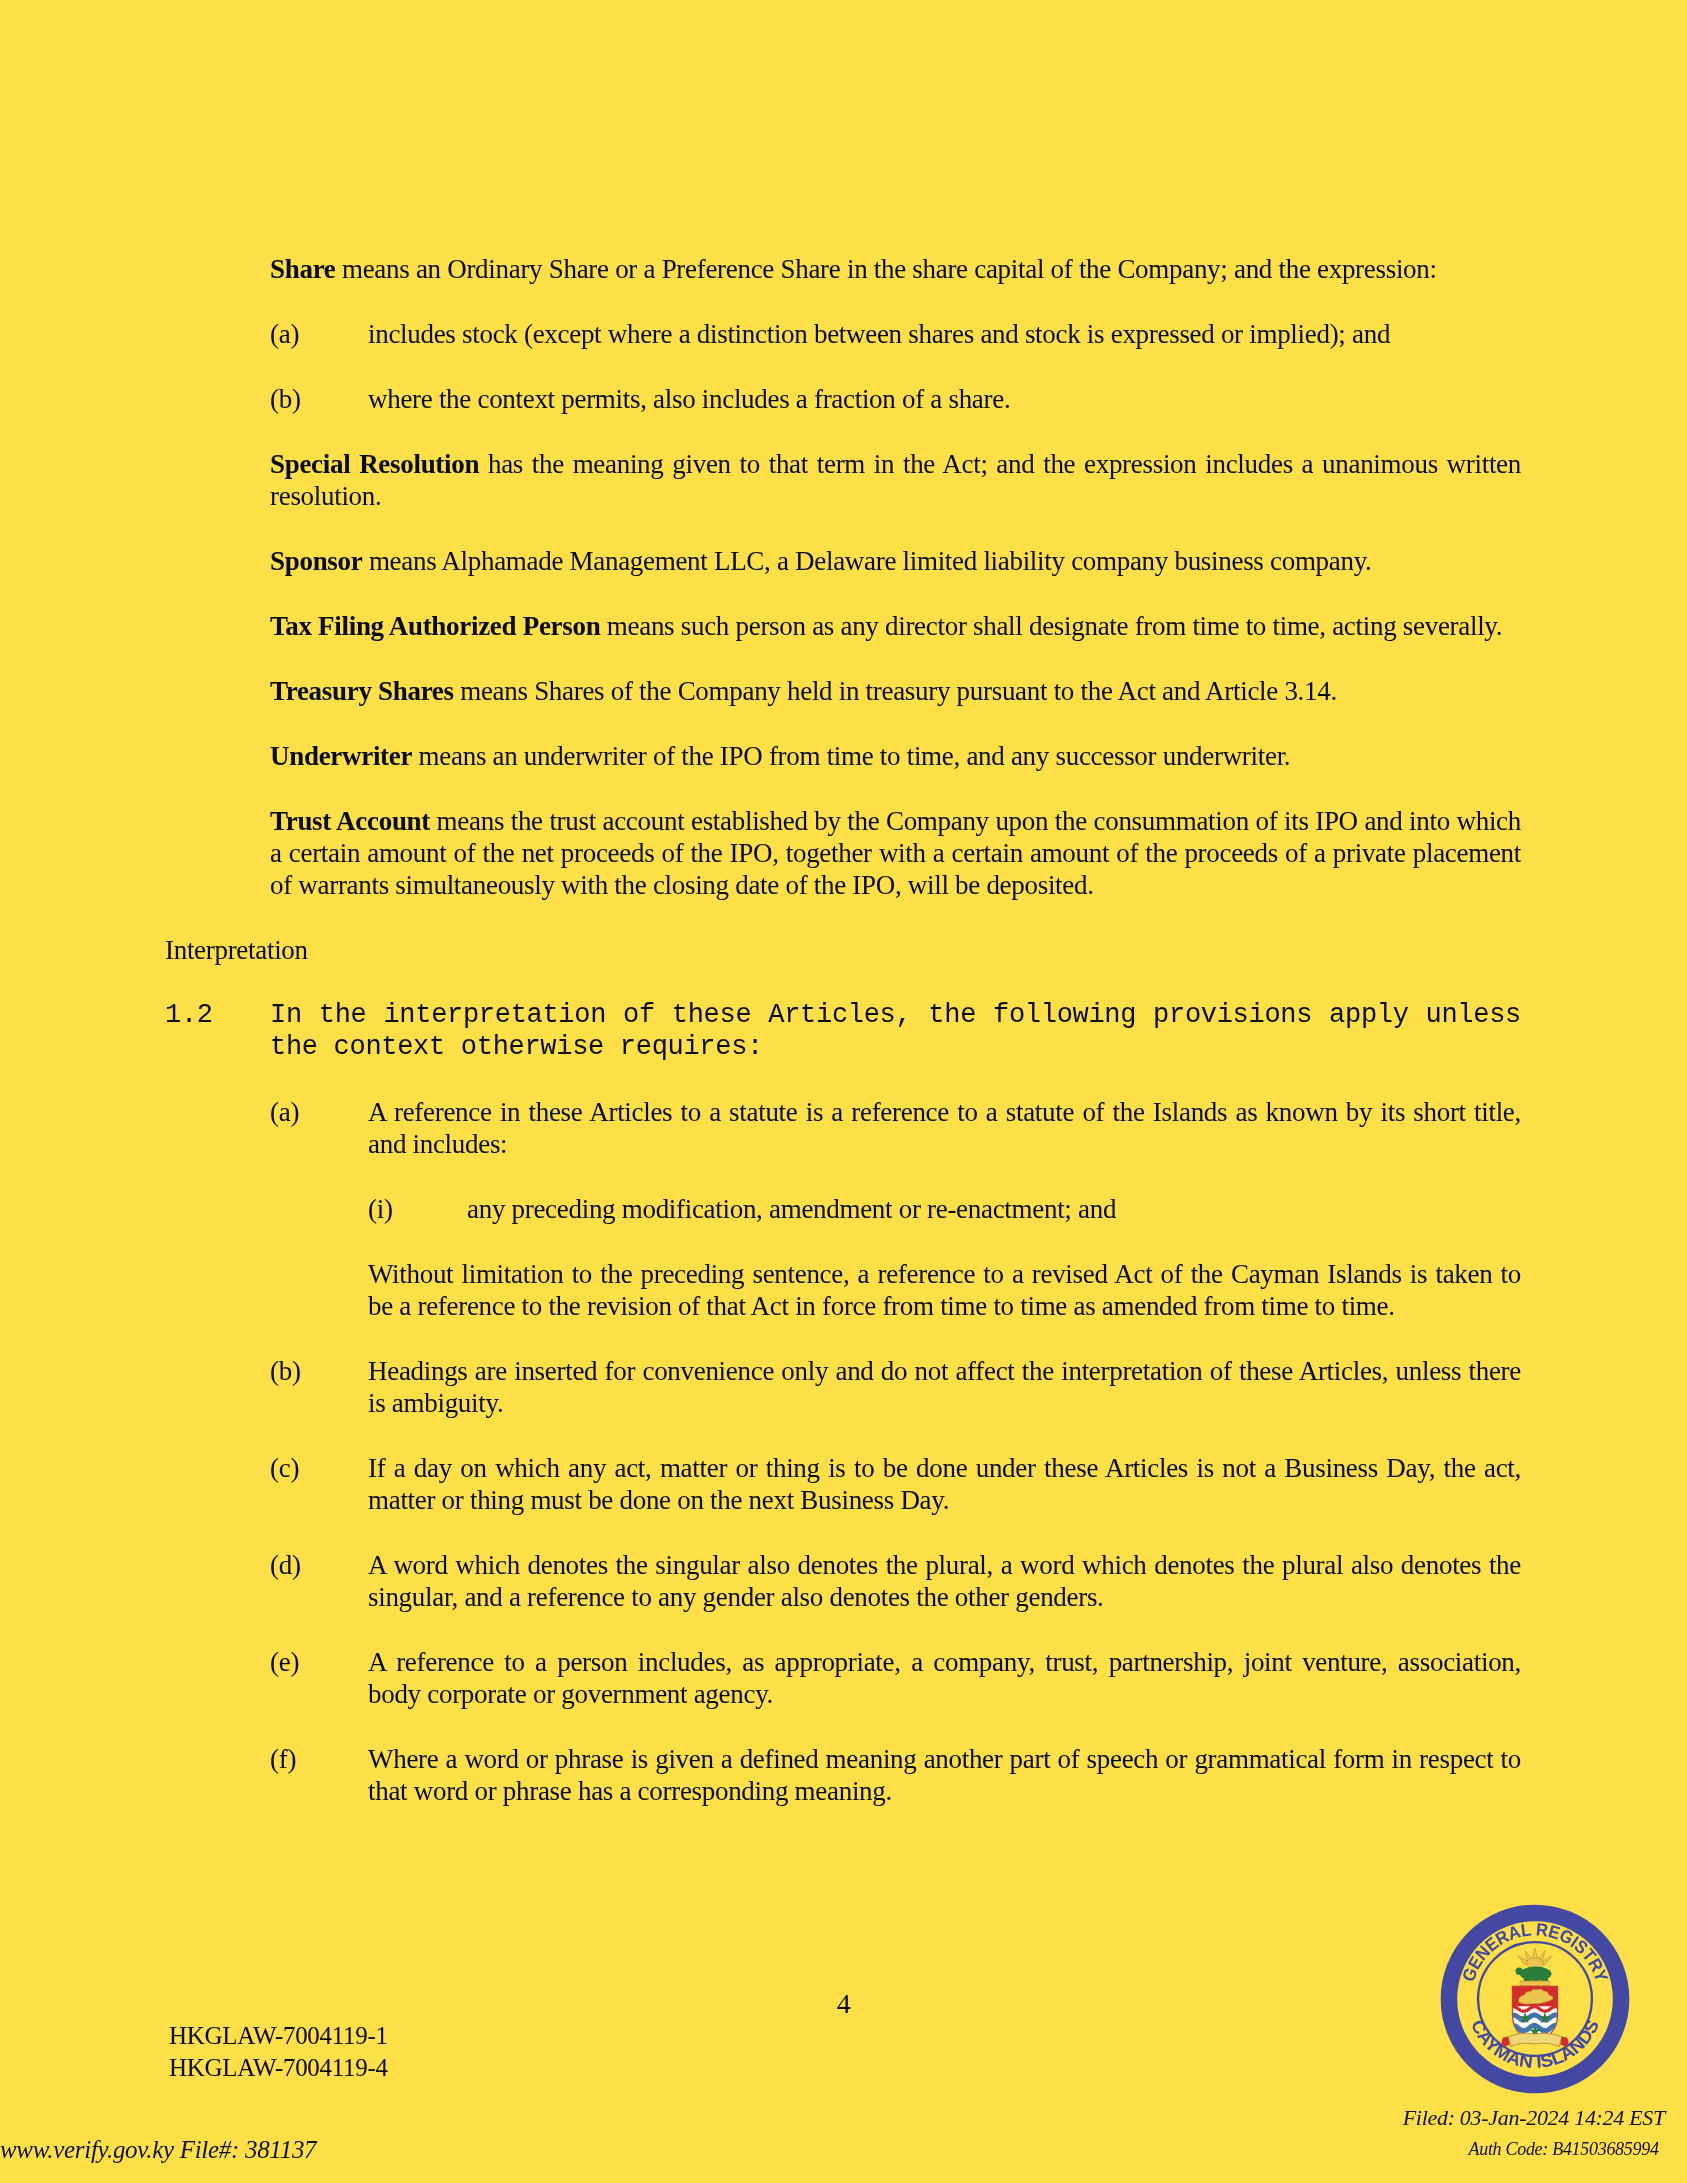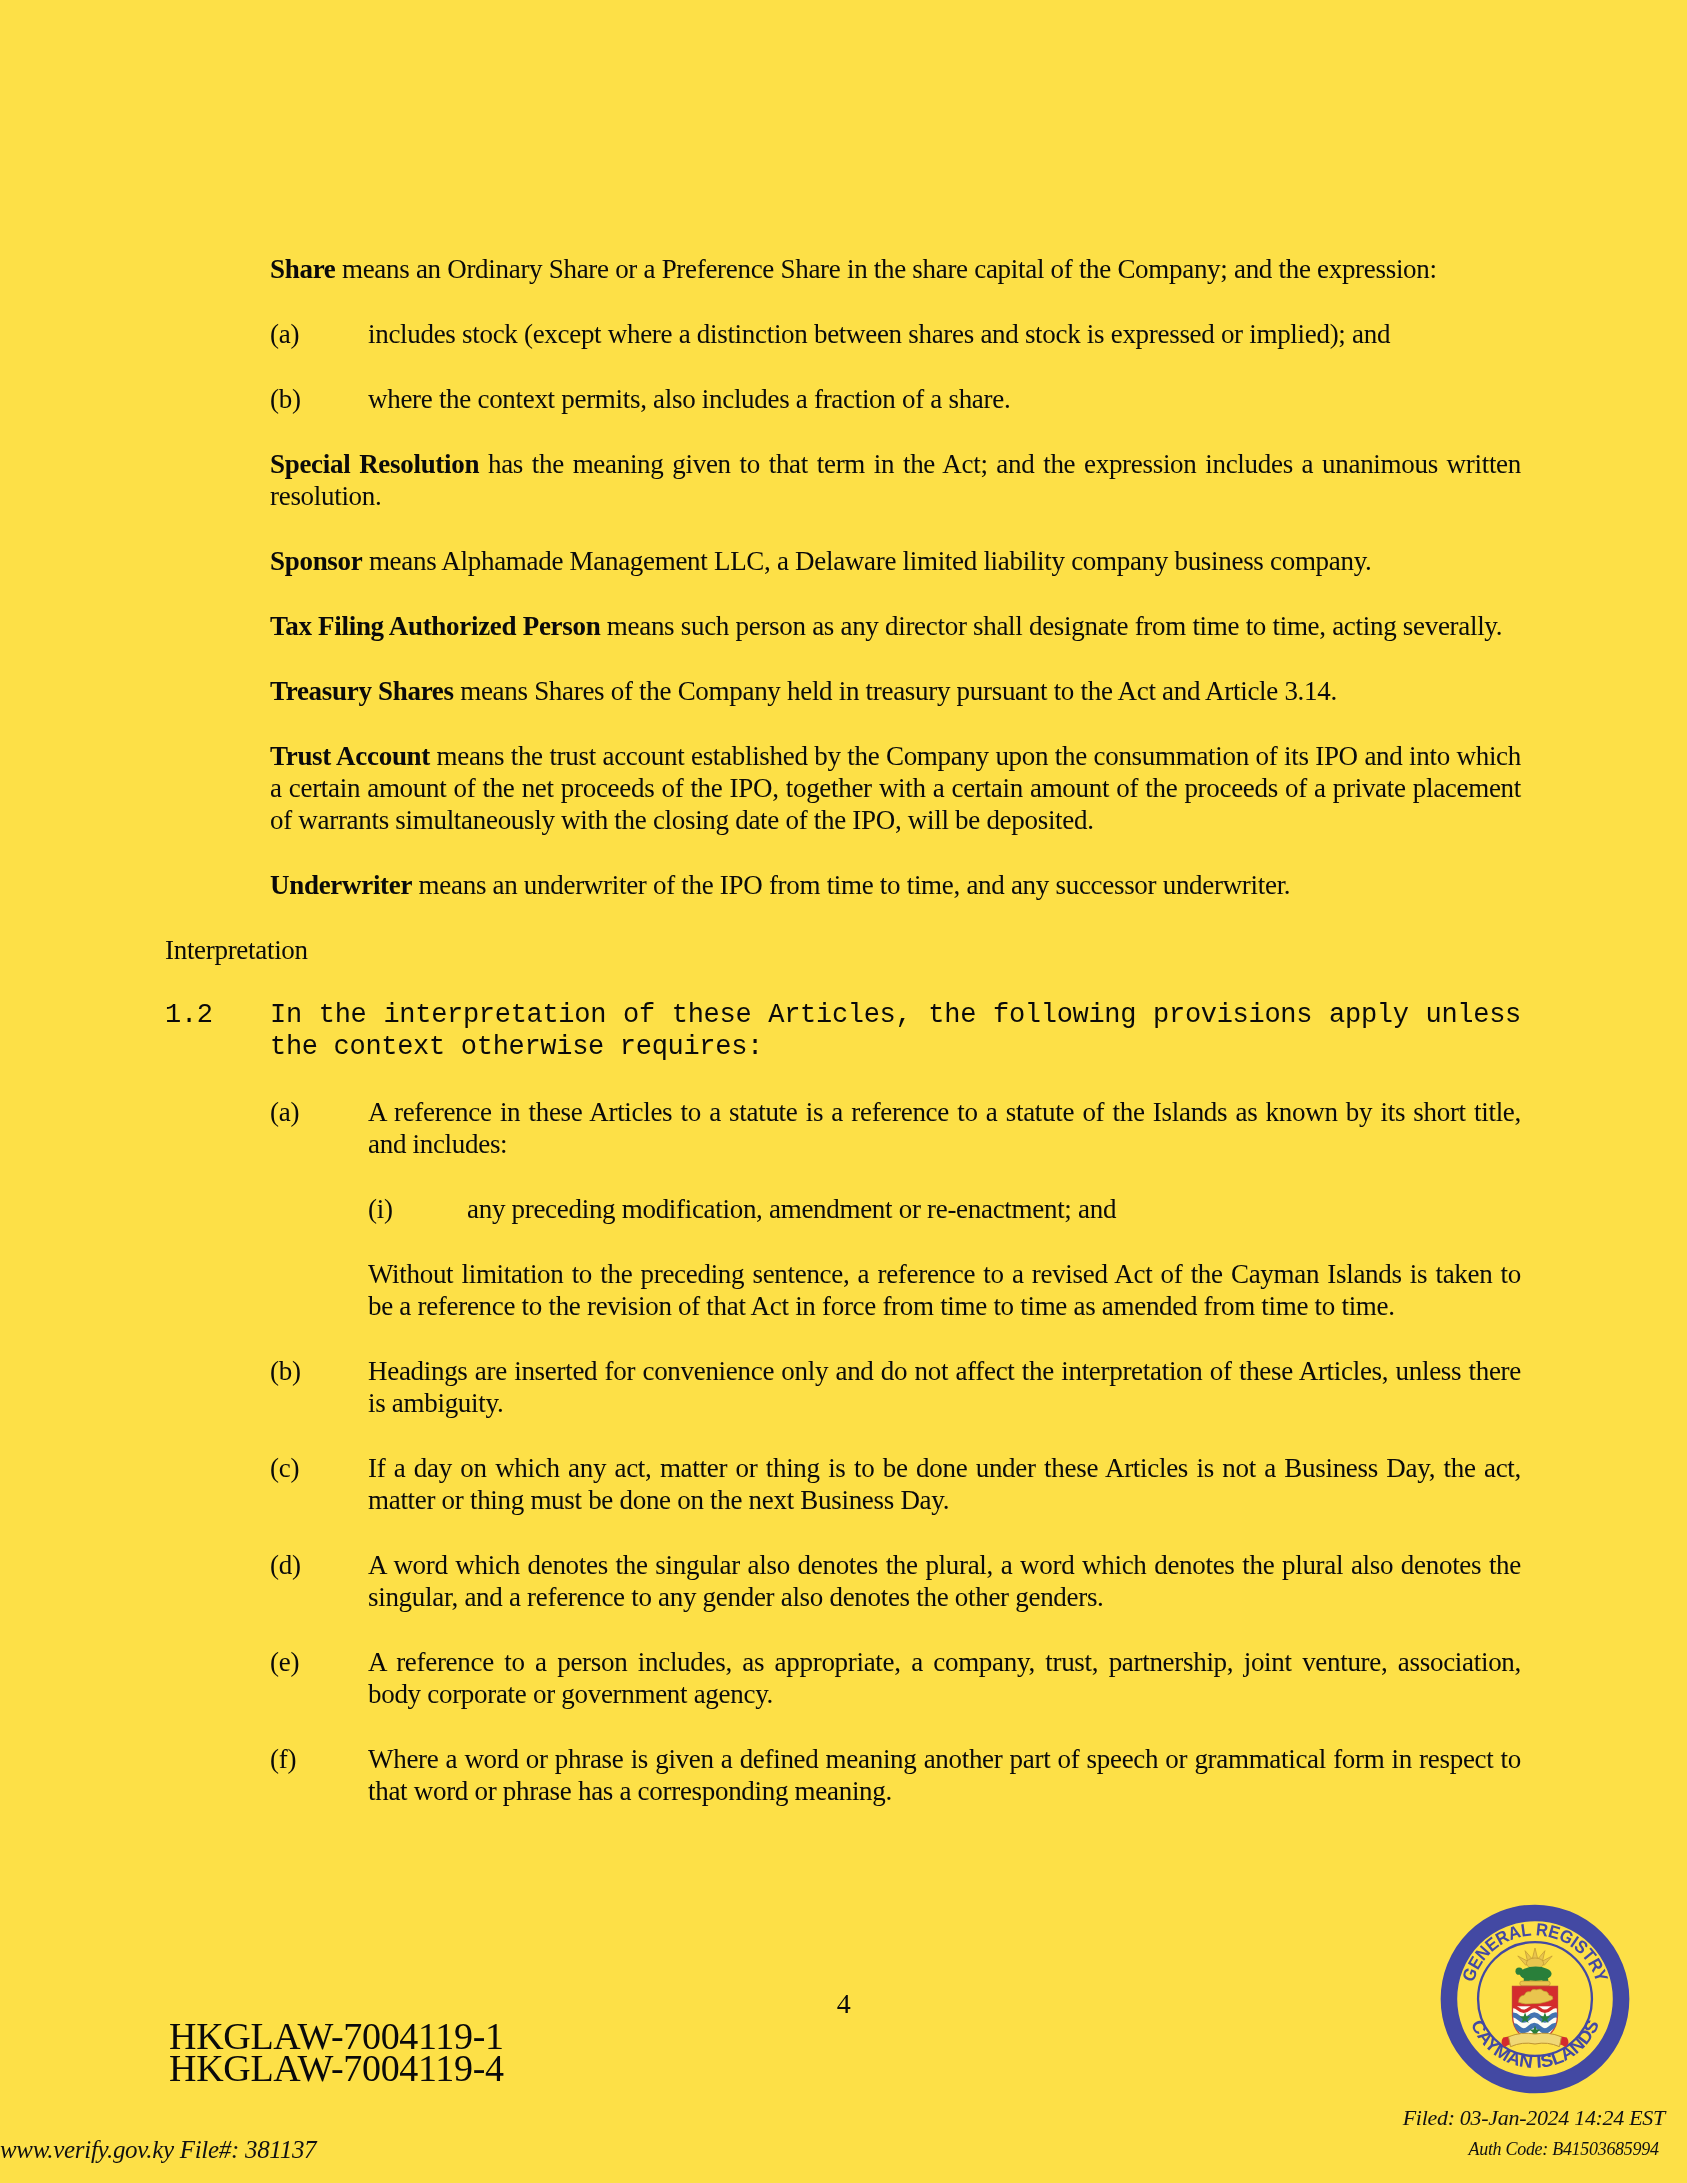--- a/index.html
+++ b/index.html
@@ -29,21 +29,21 @@
   .clause{padding-left:105px;font-family:Liberation Mono, monospace;}
   .clause > .marker{position:absolute;left:0;top:0;}
   .l2{padding-left:203px;}
   .l2 > .marker{position:absolute;left:105px;top:0;}
   .l3{padding-left:302px;}
   .l3 > .marker{position:absolute;left:203px;top:0;}
   .term{font-weight:bold;}
   h2.heading{font-size:27px;font-weight:normal;text-align:left;}
   
   .page-number{position:absolute;top:1988px;left:0;width:1687px;text-align:center;font-size:28px;line-height:32px;}
-  .doc-ids{position:absolute;top:2020px;left:169px;font-size:38px;line-height:32px;}
+  .doc-ids{position:absolute;top:2020px;left:169px;font-size:25px;line-height:32px;}
   .stamp{font-style:italic;color:#111;}
   .stamp-filed{position:absolute;top:2103px;right:22px;font-size:22px;line-height:30px;}
   .stamp-auth{position:absolute;top:2134px;right:28.4px;font-size:18px;line-height:30px;}
   .stamp-verify{position:absolute;top:2135px;left:0;width:1687px;text-align:left;font-size:25px;line-height:30px;}
   
   .seal{position:absolute;left:1439px;top:1903px;width:192px;height:192px;opacity:0.95;}
   .s-ring{fill:none;stroke:var(--blue,#3a41a8);}
   .s-rope-line{stroke:var(--blue,#3a41a8);}
   .s-text{fill:var(--blue,#3a41a8);font-family:"Liberation Sans","DejaVu Sans",sans-serif;font-weight:bold;font-size:27px;}
   .a-gold{fill:var(--gold,#e8c44f);stroke:#b98e2f;stroke-width:1;}
@@ -74,23 +74,23 @@
     </div>
 
     <p class="def"><span class="term">Special Resolution</span><span> has the meaning given to that term in the Act; and the expression includes a unanimous written resolution.</span></p>
 
     <p class="def"><span class="term">Sponsor</span><span> means Alphamade Management LLC, a Delaware limited liability company business company.</span></p>
 
     <p class="def"><span class="term">Tax Filing Authorized Person</span><span> means such person as any director shall designate from time to time, acting severally.</span></p>
 
     <p class="def"><span class="term">Treasury Shares</span><span> means Shares of the Company held in treasury pursuant to the Act and Article 3.14.</span></p>
 
+    <p class="def"><span class="term">Underwriter</span><span> means an underwriter of the IPO from time to time, and any successor underwriter.</span></p>
+
     <p class="def"><span class="term">Trust Account</span><span> means the trust account established by the Company upon the consummation of its IPO and into which a certain amount of the net proceeds of the IPO, together with a certain amount of the proceeds of a private placement of warrants simultaneously with the closing date of the IPO, will be deposited.</span></p>
-
-    <p class="def"><span class="term">Underwriter</span><span> means an underwriter of the IPO from time to time, and any successor underwriter.</span></p>
 
     <h2 class="heading">Interpretation</h2>
 
     <div class="item clause">
       <span class="marker">1.2</span>
       <span>In the interpretation of these Articles, the following provisions apply unless the context otherwise requires:</span>
     </div>
 
     <div class="item l2">
       <span class="marker">(a)</span>

